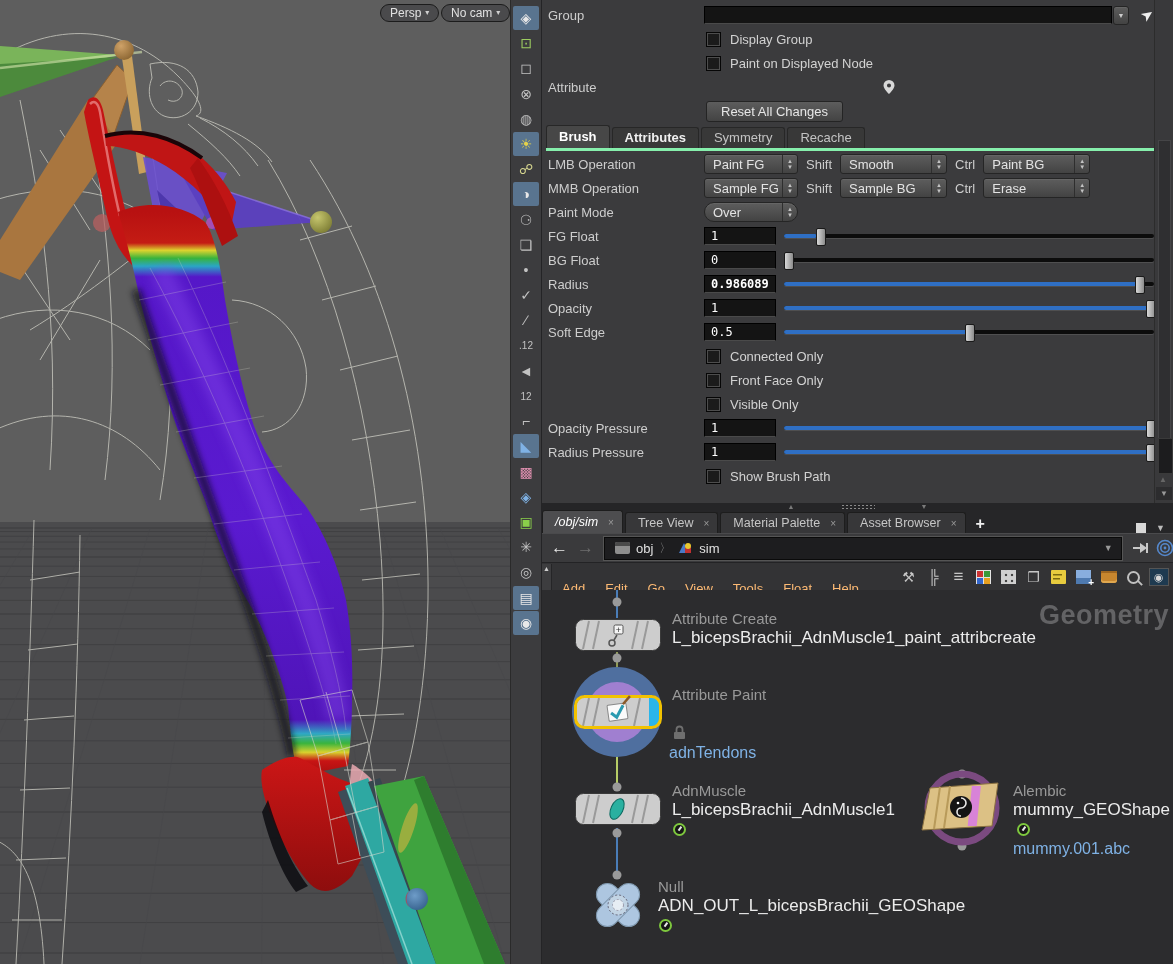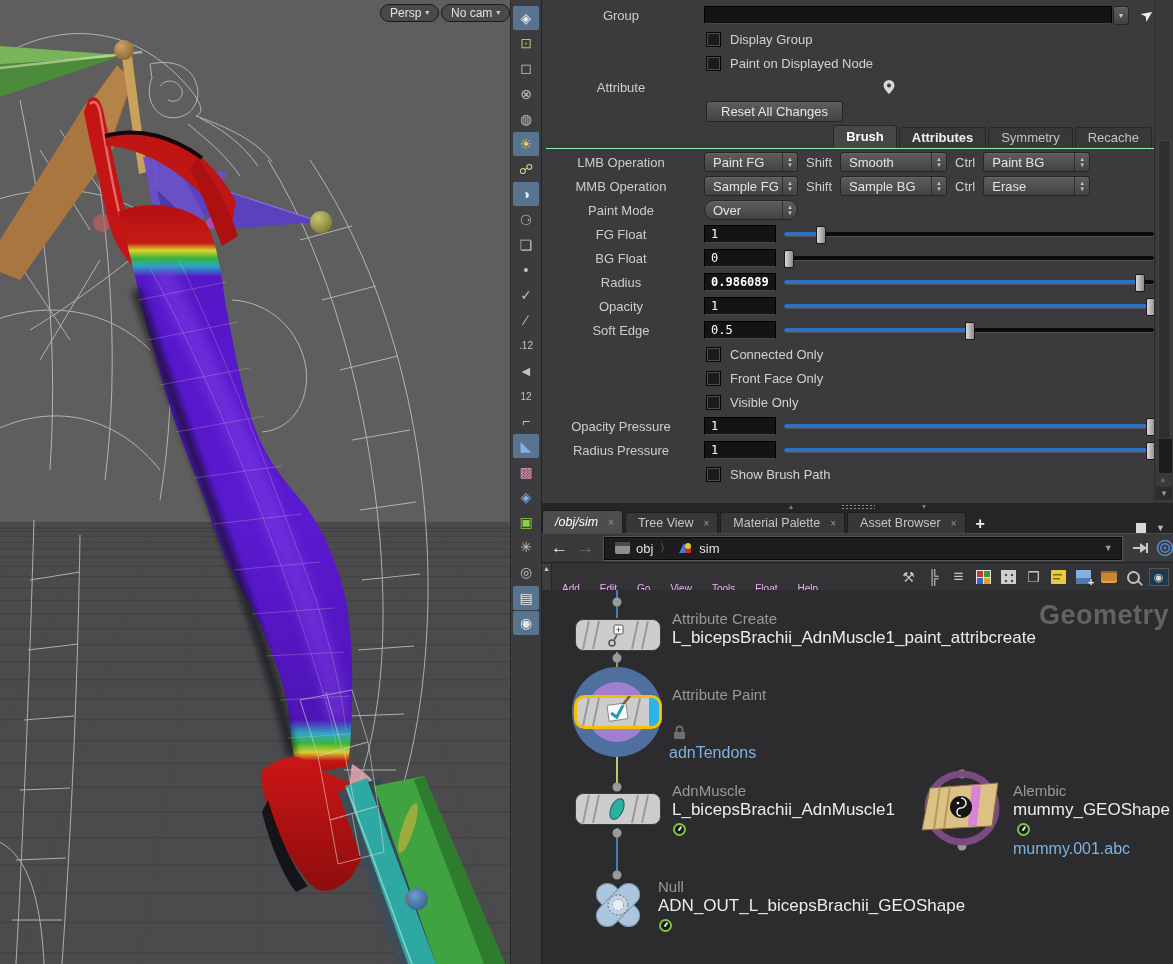--- a/index.html
+++ b/index.html
@@ -16,39 +16,39 @@
   #sidebar{position:absolute;left:510px;top:0;width:30px;height:964px;background:#3c3c3e;border-left:1px solid #2a2a2a;border-right:1px solid #242426;}
   .tbi{position:absolute;left:2px;width:26px;height:24px;display:flex;align-items:center;justify-content:center;
        color:#c2c2c2;font-size:14px;border-radius:2px;cursor:pointer;}
   .tbi.sel{background:#59748f;color:#e8e8e8;}
   .tbi.small{font-size:10px;}
   
   #right{position:absolute;left:542px;top:0;width:631px;height:964px;background:#3b3b3d;}
   
   #params{position:absolute;left:0;top:0;width:612px;height:503px;overflow:hidden;padding-top:3px;box-sizing:border-box;}
   .prow{display:flex;align-items:center;height:24px;padding-left:6px;}
-  .plabel{width:146px;text-align:center;margin-right:10px;color:#cdcdcd;font-size:13px;flex:none;}
+  .plabel{width:146px;text-align:left;margin-right:10px;color:#cdcdcd;font-size:13px;flex:none;}
   .dd{height:18px;background:linear-gradient(#5d5d5d,#434343);border:1px solid #252525;border-radius:3px;
       display:flex;align-items:center;cursor:pointer;box-shadow:0 1px 0 rgba(255,255,255,.06) inset;}
   .dd .ddt{flex:1;padding:0 8px;font-size:13px;color:#e3e3e3;white-space:nowrap;overflow:hidden;}
   .dd .spin{width:14px;border-left:1px solid #2e2e2e;display:flex;flex-direction:column;align-items:center;
             justify-content:center;font-size:6px;line-height:6px;color:#c4c4c4;height:100%;}
   .tfield{height:16px;background:#141414;border:1px solid #000;border-bottom-color:#4a4a4a;color:#fff;
           font-family:"DejaVu Sans Mono",monospace;font-size:12px;padding:0 6px;display:flex;align-items:center;}
   .modlbl{color:#cdcdcd;font-size:13px;margin:0 8px;}
   .cb{width:13px;height:13px;background:#1b1b1b;border:1px solid #060606;box-shadow:0 0 0 1px #4d4d4d inset;
       margin-right:9px;flex:none;cursor:pointer;}
   .cblabel{font-size:13px;color:#d2d2d2;}
   .slider{position:relative;height:18px;flex:1;max-width:378px;margin-left:8px;cursor:pointer;}
   .slider .track{position:absolute;left:0;right:0;top:7px;height:4px;background:#0c0c0c;border-radius:2px;
                  box-shadow:0 1px 0 rgba(255,255,255,.10);}
   .slider .fill{position:absolute;left:0;top:7px;height:4px;background:#2f6fc4;border-radius:2px;}
   .slider .handle{position:absolute;top:1px;width:8px;height:16px;background:linear-gradient(90deg,#d8d8d8,#8b8b8b);
                   border:1px solid #1a1a1a;border-radius:2px;}
-  .ptabs{display:flex;align-items:flex-end;height:23px;margin:2px 0 1px 4px;border-bottom:1px solid #86efac;justify-content:flex-end;}
+  .ptabs{display:flex;align-items:flex-end;height:23px;margin:2px 0 1px 4px;border-bottom:3px solid #86efac;}
   .ptab{height:20px;line-height:20px;padding:0 12px;font-size:13px;color:#c3c3c3;background:#383838;
         border:1px solid #272727;border-bottom:none;border-radius:3px 3px 0 0;margin-right:2px;cursor:pointer;}
   .ptab.bold{font-weight:bold;color:#efefef;}
   .ptab.active{background:#474747;color:#fff;height:22px;line-height:22px;}
   .btn{height:19px;background:linear-gradient(#5d5d5d,#434343);border:1px solid #242424;border-radius:3px;
        color:#e6e6e6;font-size:13px;padding:0 14px;display:inline-flex;align-items:center;cursor:pointer;}
   
   #pscroll{position:absolute;left:612px;top:0;width:19px;height:503px;background:#39393b;border-left:1px solid #2c2c2c;}
   #pscroll .grip{position:absolute;left:3px;top:208px;width:12px;height:14px;
      background-image:radial-gradient(#8a8a8a 1px,transparent 1.2px);background-size:4px 4px;}
@@ -81,21 +81,21 @@
   .seg{display:flex;align-items:center;gap:6px;padding:0 6px;cursor:pointer;color:#e0e0e0;font-size:13px;}
   .chev{color:#888;font-size:12px;}
   #pathfield .fcar{margin-left:auto;color:#999;font-size:9px;padding-right:4px;cursor:pointer;}
   .objico{width:15px;height:12px;background:#8e8e8e;border-radius:2px;position:relative;}
   .objico::before{content:"";position:absolute;left:0;top:0;width:15px;height:4px;background:#4a4a4a;border-radius:2px 2px 0 0;}
   
   #menubar{position:absolute;left:0;top:562px;width:631px;height:28px;background:#333335;border-top:1px solid #232325;
            display:flex;align-items:center;}
   #mgrab{width:9px;height:26px;background:#3d3d3f;border-right:1px solid #252527;color:#cfcfcf;font-size:7px;
          text-align:center;line-height:9px;cursor:pointer;flex:none;}
-  .mitem{padding:0 10px;font-size:10px;color:#f0abfc;cursor:pointer;margin-top:22px;}
+  .mitem{padding:0 10px;font-size:13px;color:#fdba74;cursor:pointer;margin-top:22px;}
   #micons{margin-left:auto;display:flex;align-items:center;gap:4px;padding-right:4px;}
   .mi{width:21px;height:20px;display:flex;align-items:center;justify-content:center;color:#c6c6c6;
       font-size:14px;cursor:pointer;}
   .pal{width:15px;height:14px;background:
        linear-gradient(#cc3333 0 0) 1px 1px/6px 6px no-repeat,
        linear-gradient(#3a9a3a 0 0) 8px 1px/6px 6px no-repeat,
        linear-gradient(#3366cc 0 0) 1px 8px/6px 6px no-repeat,
        linear-gradient(#e8a020 0 0) 8px 8px/6px 6px no-repeat,#e4e4e4;}
   .dots2{width:15px;height:14px;background:#d0d0d0;background-image:radial-gradient(#444 1.3px,transparent 1.6px);
          background-size:6px 6px;background-position:2px 2px;}

